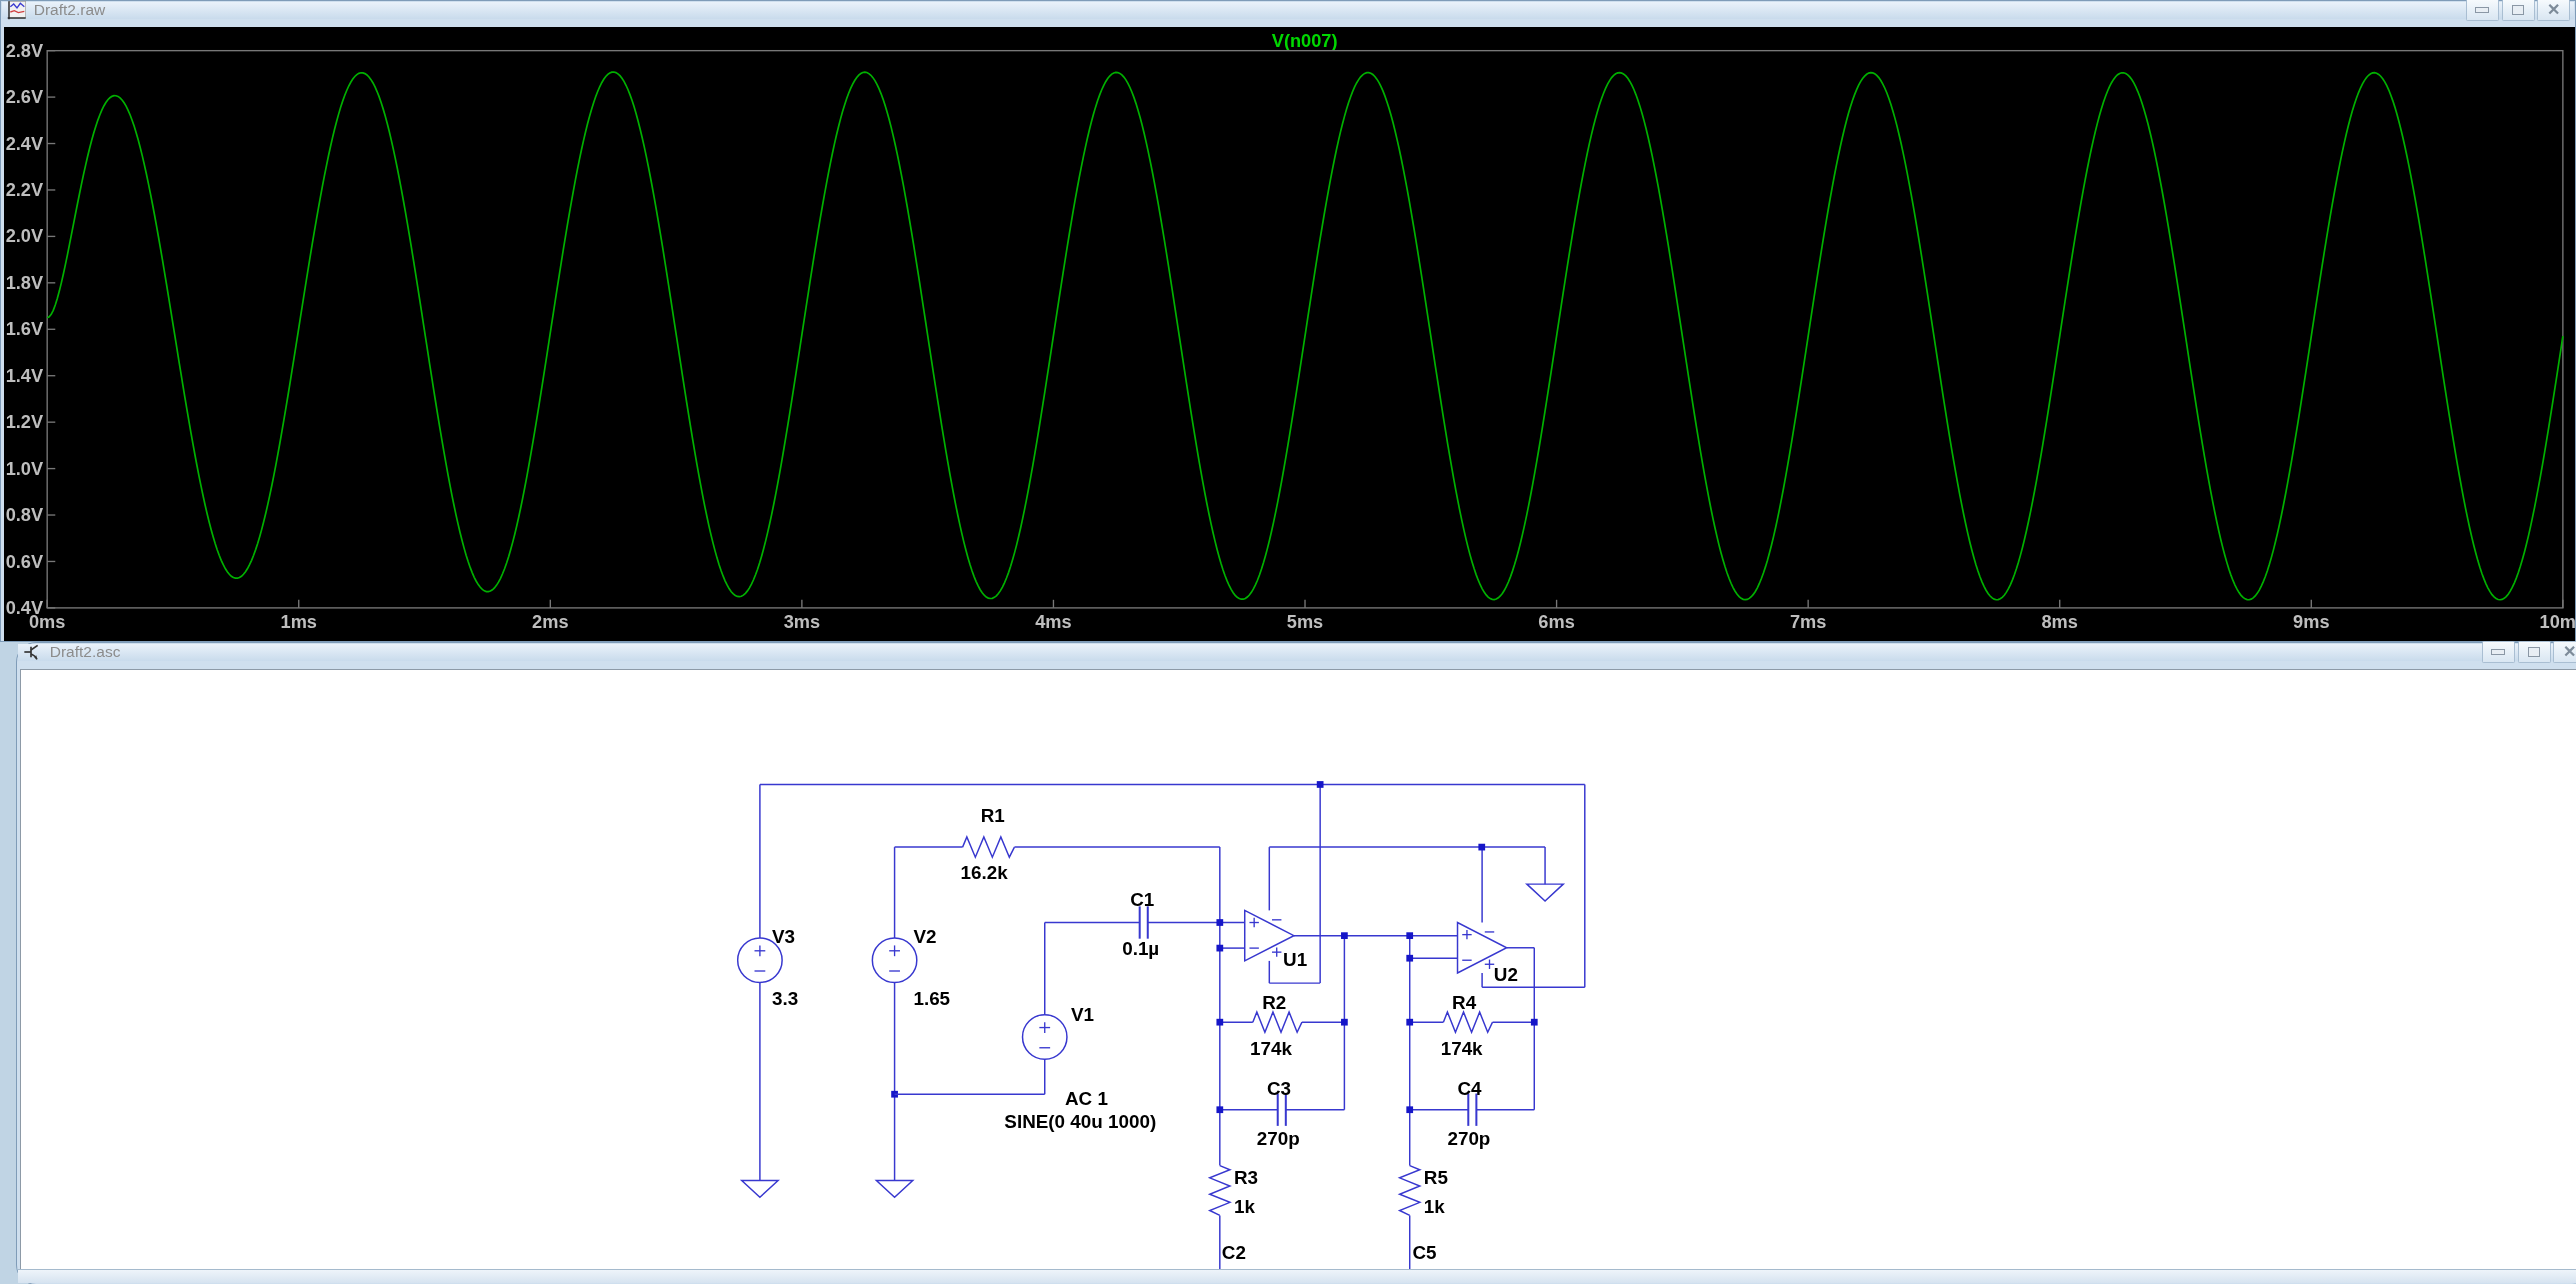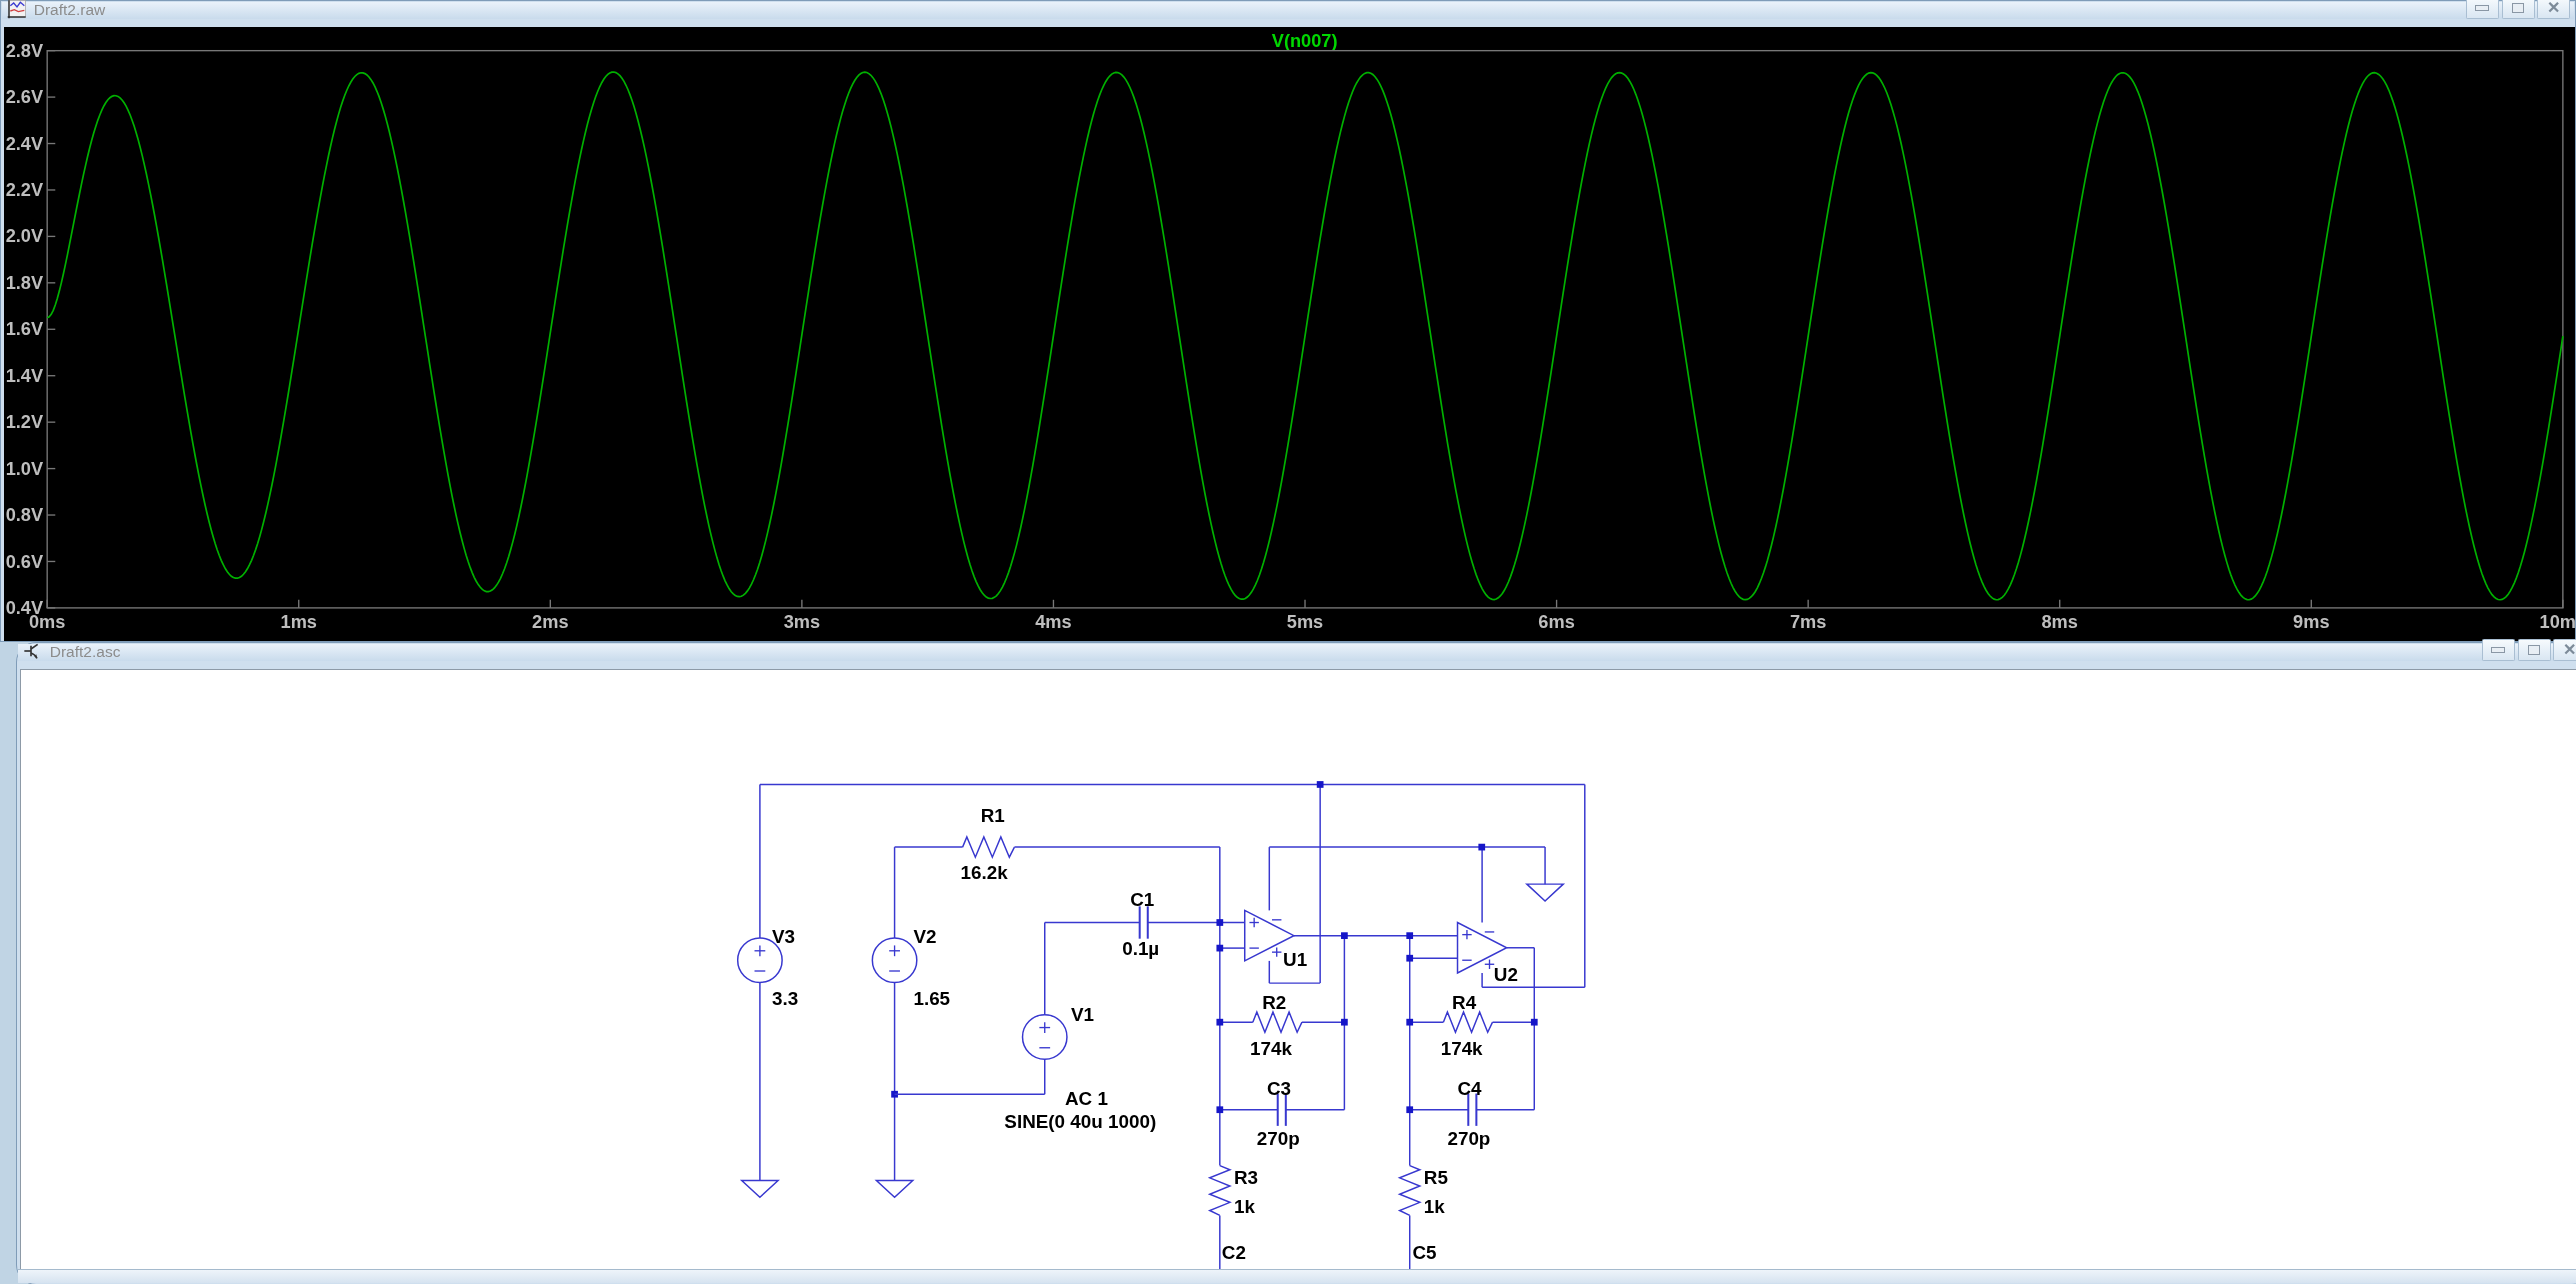--- a/index.html
+++ b/index.html
@@ -2,21 +2,21 @@
 <html style="font-size:10.8px"><head>
 <meta charset="utf-8">
 <style>
   html,body{margin:0;padding:0;background:#aebfd0;}
   #root{position:relative;width:2576px;height:1285px;overflow:hidden;
         font-family:"Liberation Sans",sans-serif;background:#c0d4e4;}
   .window{position:absolute;box-sizing:border-box;background:#cfdfee;
           border:0.7px solid #7f9cb8;}
   .titlebar{position:absolute;left:0.7px;top:0.7px;right:0.7px;height:17px;
             background:linear-gradient(#eaf2fa,#c9dbec);
-            display:flex;align-items:flex-end;}
+            display:flex;align-items:center;}
   .doc-icon{width:20px;height:20px;margin-left:5.4px;flex:0 0 auto;}
   .title-text{margin-left:6.7px;font-size:15.5px;color:#8c8c8c;white-space:nowrap;}
   .win-btns{margin-left:auto;margin-right:4px;display:flex;gap:2.7px;}
   .win-btn{width:33px;height:21.6px;box-sizing:border-box;border:0.7px solid #a9bed2;
            border-radius:1.3px;background:linear-gradient(#f6fafd,#d9e6f2);
            display:flex;align-items:center;justify-content:center;}
   .glyph-min{width:12px;height:4px;background:#e8eef4;border:0.7px solid #8a97a5;}
   .glyph-max{width:10px;height:8px;background:#e8eef4;border:1.3px solid #8a97a5;}
   .glyph-close{font-size:16px;font-weight:bold;color:#7d8b99;line-height:1;}
   .client{position:absolute;box-sizing:border-box;}

